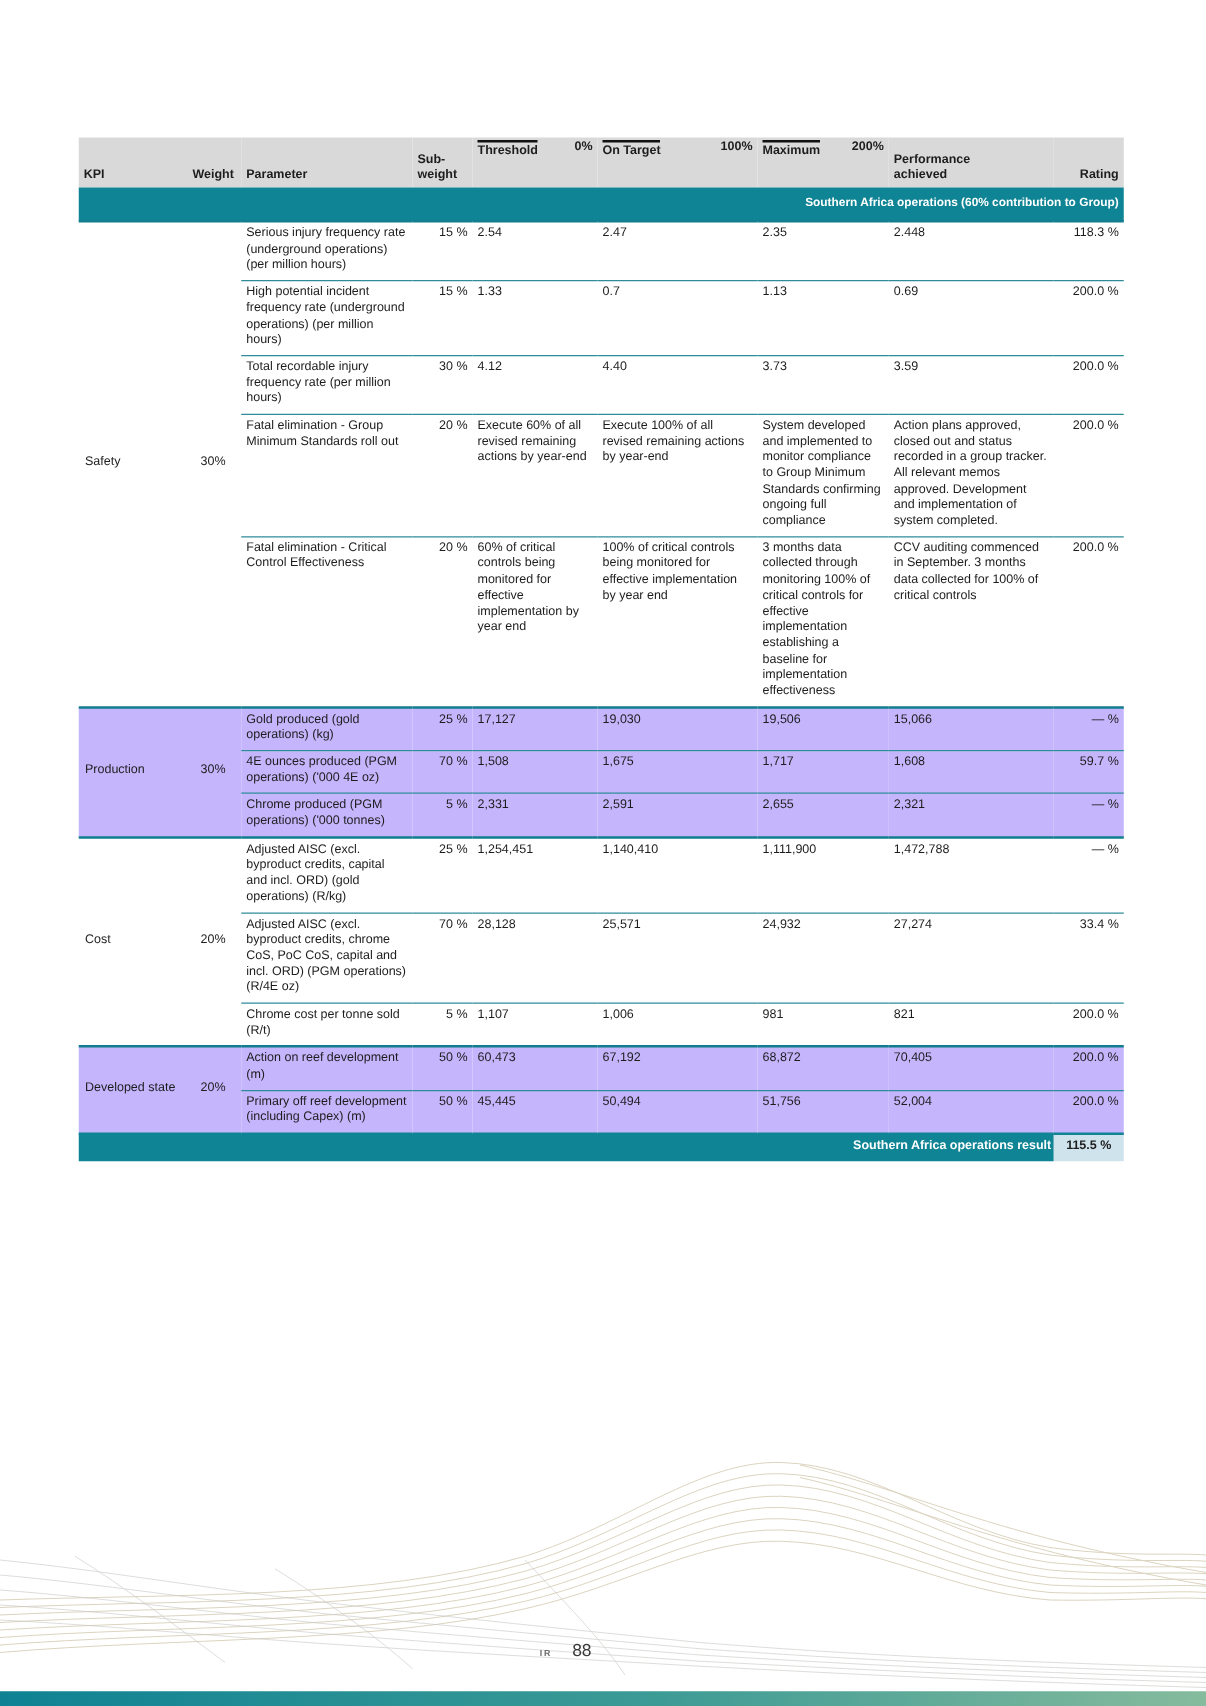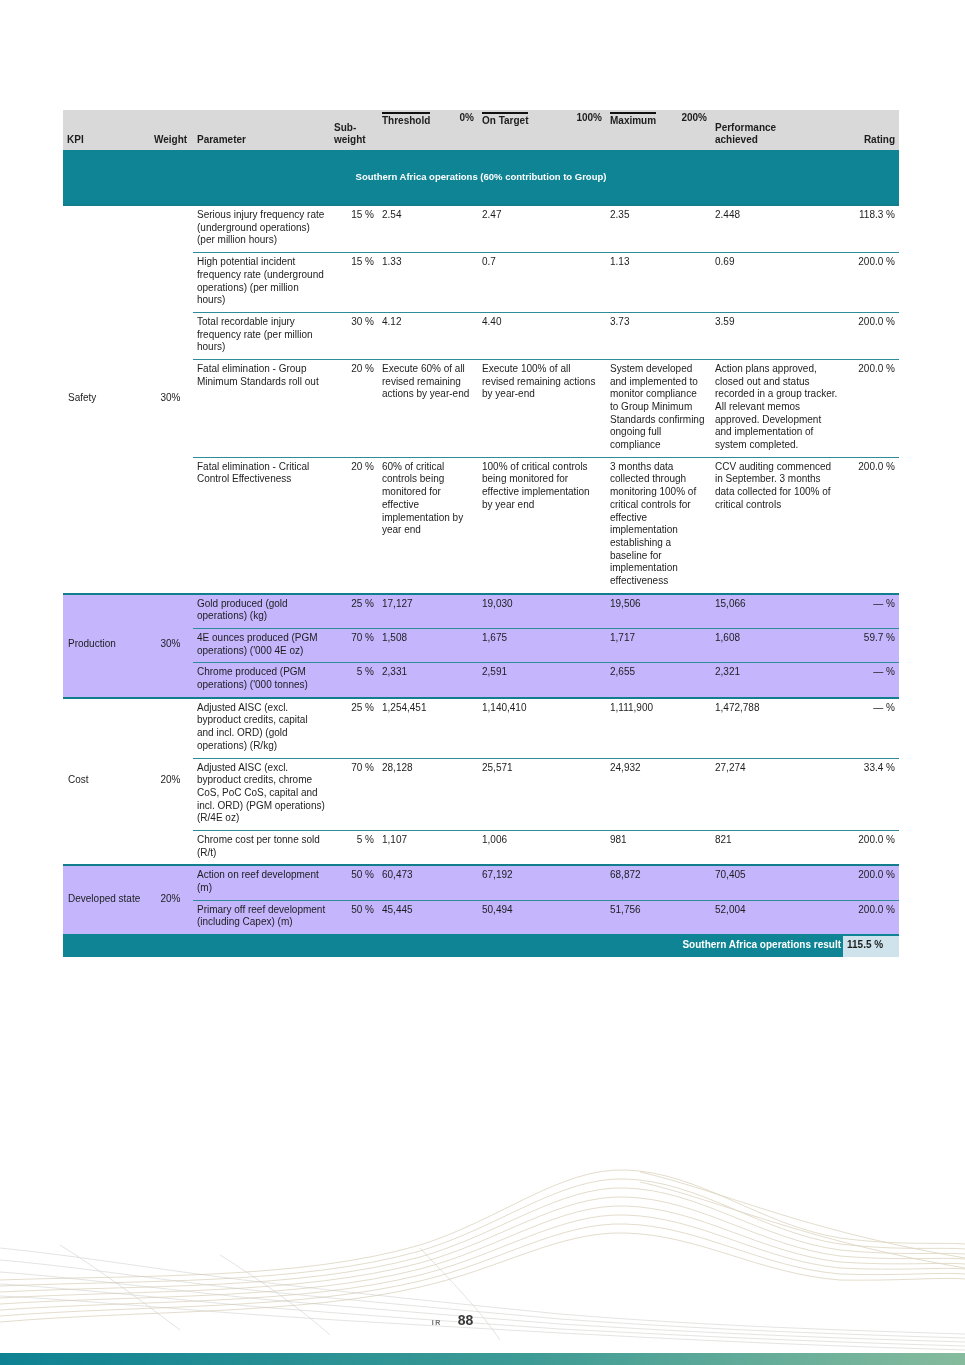--- a/index.html
+++ b/index.html
@@ -42,58 +42,58 @@
   .h-split .lbl { border-top: 2px solid #111; padding-top: 1px; }
   .h-split .pct { text-align: right; }
   .h-weight { text-align: center; }
   .h-rating { text-align: right; }
 
   
   tr.band-row td {
     background: #0f8494;
     color: #ffffff;
     font-weight: bold;
-    text-align: center;
+    text-align: right;
     font-size: 9.5px;
-    padding: 21px 4px;
+    padding: 7px 4px;
   }
 
   
   tr.body-row td { border-top: 1px solid #2e8c99; }
   tr.group-first td { border-top: 2px solid #117d8d; }
   tr.sh td { background: #c4b5fd; }
 
   .c-kpi { vertical-align: middle !important; padding-left: 5px !important; }
   .c-weight { vertical-align: middle !important; text-align: center; }
   .c-sub { text-align: right; white-space: nowrap; }
   .c-num { text-align: left; }
   .c-txt { text-align: left; }
   .c-rating { text-align: right; white-space: nowrap; }
 
   
   tr.result-row td { background: #0f8494; border-top: 2px solid #0f8494; }
   tr.result-row td.result-label {
     color: #ffffff; font-weight: bold; text-align: right; padding-right: 2px; vertical-align: middle;
   }
   tr.result-row td.result-rating {
-    background: #cfe3ec; color: #1d1d1d; font-weight: bold; text-align: left; vertical-align: middle;
+    background: #cfe3ec; color: #1d1d1d; font-weight: bold; text-align: center; vertical-align: middle;
   }
 
   
   .mesh { position: absolute; left: 0; top: 1130px; width: 965px; height: 223px; }
   .bottom-bar {
     position: absolute; left: 0; bottom: 0; width: 965px; height: 12px;
     background: linear-gradient(90deg, #0e8293 0%, #3d9b95 55%, #86bb9d 100%);
   }
   .page-footer {
     position: absolute; left: 0; top: 1312px; width: 905px;
     display: flex; justify-content: center; align-items: baseline; gap: 16px;
   }
   .page-footer .section-label { font-size: 7px; letter-spacing: 1.5px; color: #6d6d6d; font-weight: bold; }
-  .page-footer .page-number { font-size: 14px; font-weight: bold; color: #3a3a3a; }
+  .page-footer .page-number { font-size: 14px; font-weight: normal; color: #3a3a3a; }
 </style>
 </head>
 <body>
 
 <div class="page">
 
   <div class="table-wrap">
     <table class="kpi">
       <colgroup>
         <col style="width:85px">

